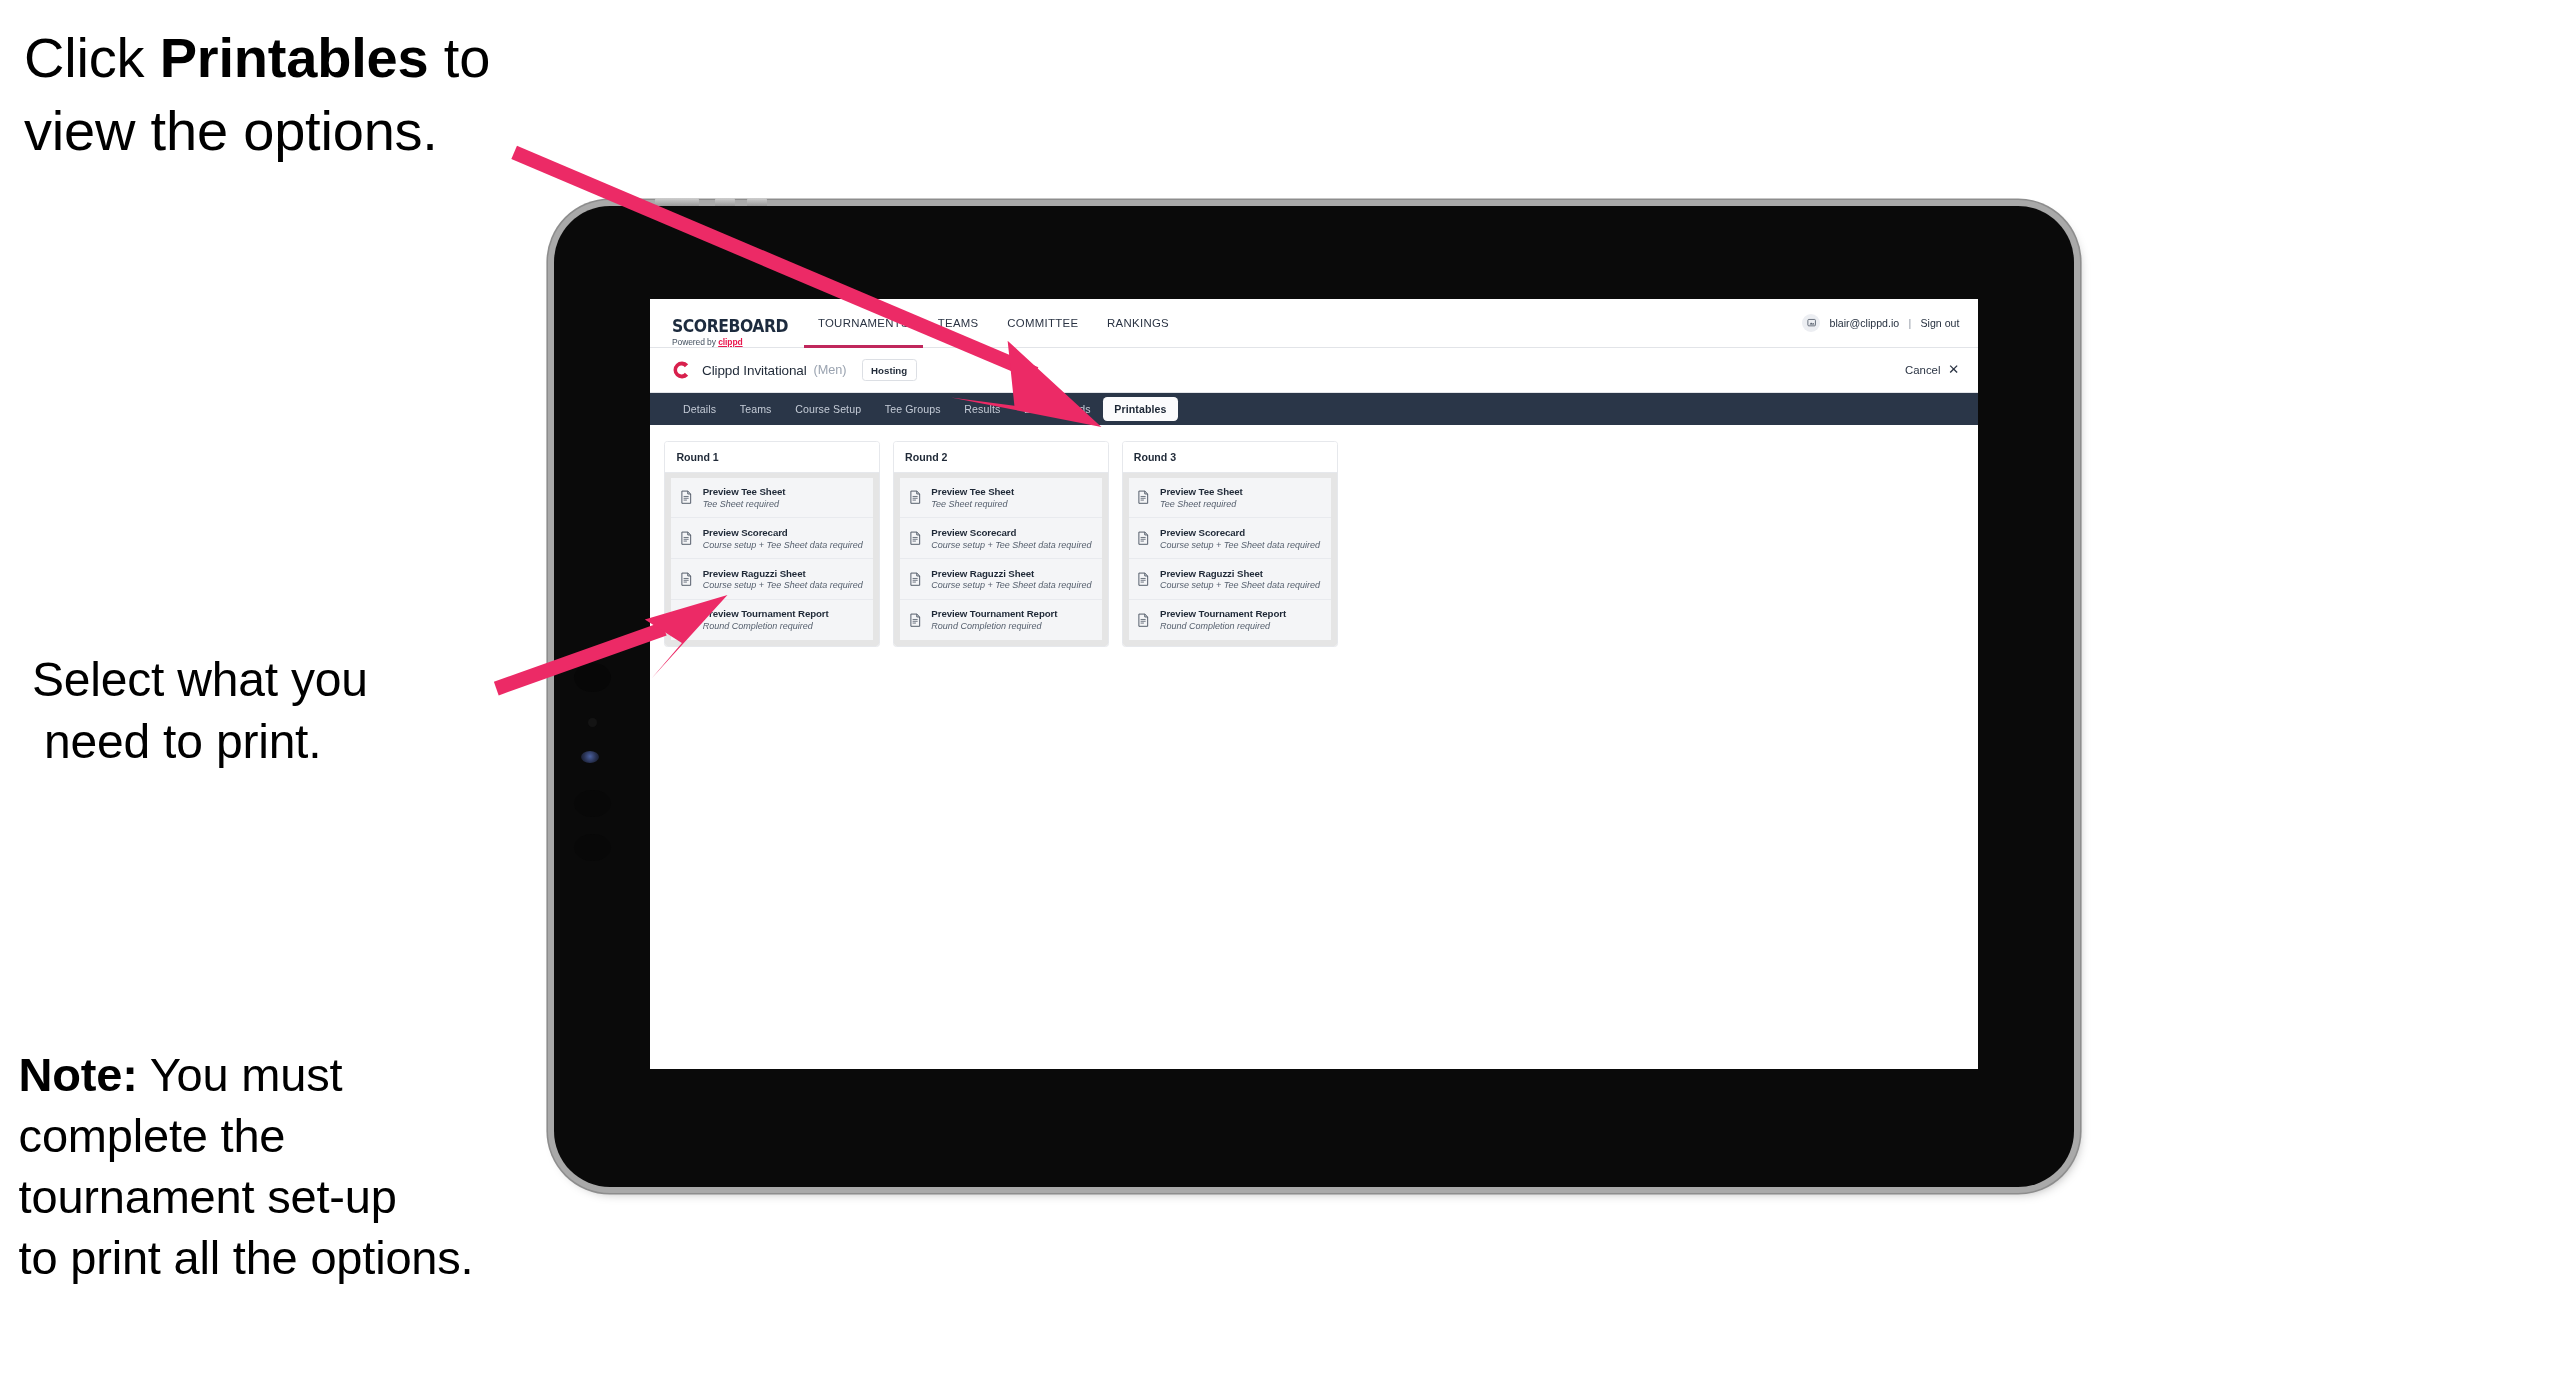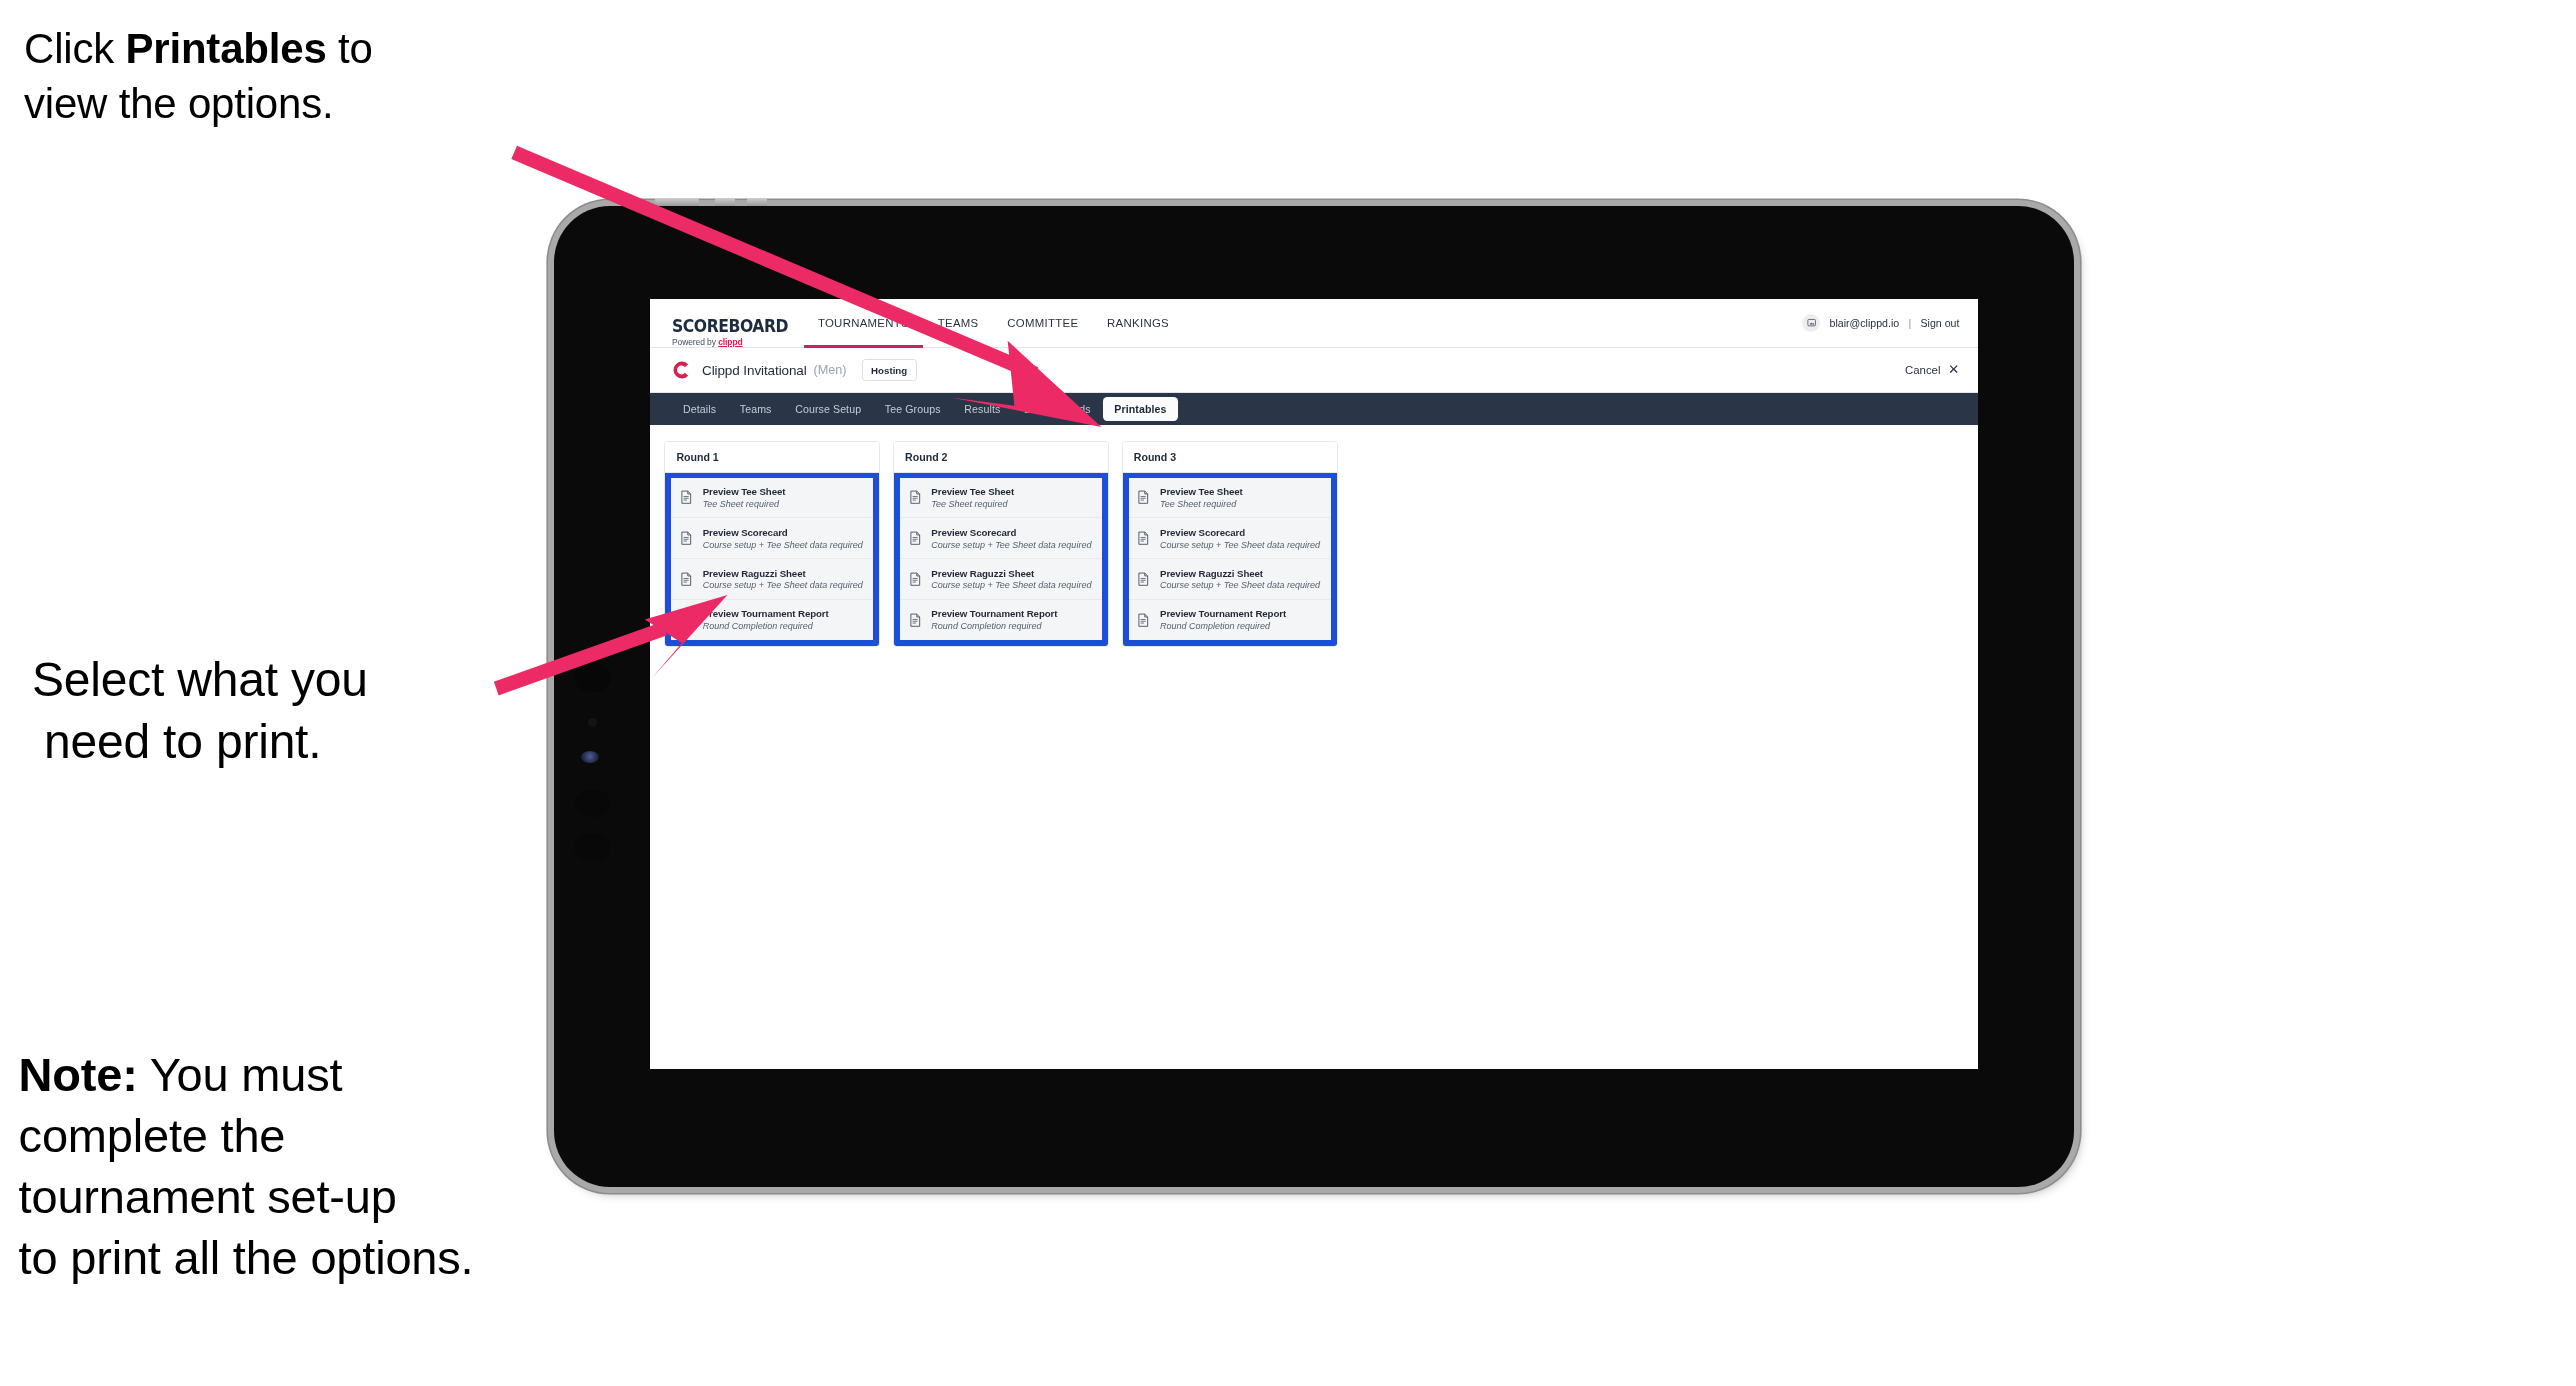--- a/index.html
+++ b/index.html
@@ -13,21 +13,21 @@
 
   
   .annot {
     position: absolute;
     color: #000;
     font-family: "Liberation Sans", sans-serif;
     font-weight: 400;
     line-height: 1.30;
     letter-spacing: -0.2px;
   }
-  #annot-1 { left: 24px; top: 22px; font-size: 42px; width: 575px; }
+  #annot-1 { left: 24px; top: 22px; font-size: 56px; width: 575px; }
   #annot-2 { left: 32px; top: 649px; font-size: 48px; width: 524px; }
   #annot-3 { left: 18.6px; top: 1044px; font-size: 47px; width: 668px; }
   .annot b { font-weight: 700; }
   #annot-2 .l2 { margin-left: 12px; display:block; }
 
   
   .arrow-svg { position: absolute; overflow: visible; pointer-events: none; }
   #arrow-top { left: 507px; top: 127px; width: 643px; height: 338px; }
   #arrow-mid { left: 491px; top: 584px; width: 262px; height: 135px; }
 
@@ -142,21 +142,21 @@
   .round-col {
     width: 216px; background: #fff;
     border: 0.8px solid #e6e8ec; border-radius: 3.4px;
     overflow: hidden;
   }
   .round-head {
     padding: 9.3px 11px 8.5px 11px;
     font-size: 10.6px; font-weight: 700; color: #1f2937;
     border-bottom: 0.8px solid #e6e8ec; background: #fff;
   }
-  .round-body { background: #1d4ed8; padding: 5px 6px 6px 6px; }
+  .round-body { background: #e5e5e5; padding: 5px 6px 6px 6px; }
   .pitem {
     display: flex; align-items: center; gap: 9.3px;
     background: #f4f5f7; padding: 8.5px 7.6px; cursor: pointer;
     border-bottom: 0.8px solid #e8eaee;
   }
   .pitem:last-child { border-bottom: none; }
   .pitem .doc-ic { flex: 0 0 auto; width: 14.4px; height: 14.4px; color: #4b5563; }
   .pitem .doc-ic svg { width: 14.4px; height: 14.4px; display: block; }
   .pitem-text { display: flex; flex-direction: column; gap: 1.7px; min-width: 0; }
   .pitem-title { font-size: 9.7px; font-weight: 700; color: #1f2937; letter-spacing: -0.1px; white-space: nowrap; }

